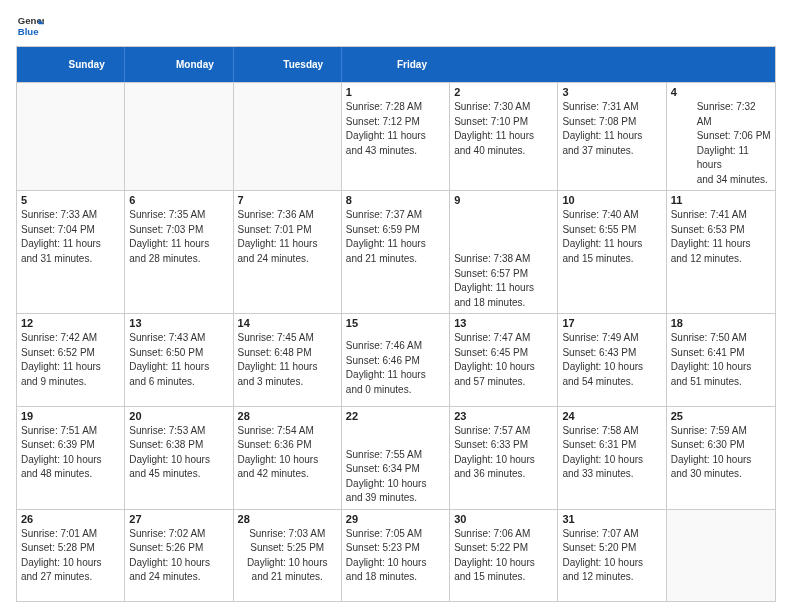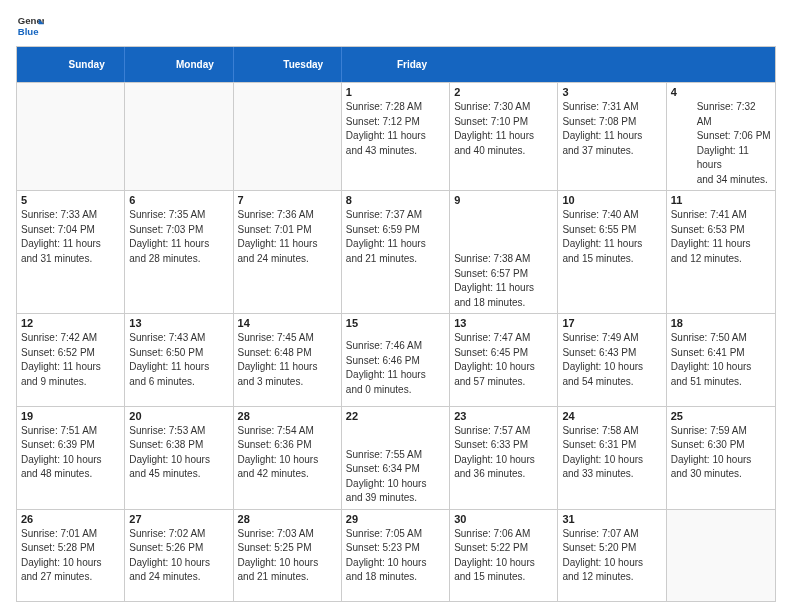--- a/index.html
+++ b/index.html
@@ -322,21 +322,21 @@
           </div>
           <div class="cal-cell">
             <div class="day-num">27</div>
             <div class="cell-info" style="white-space: pre-line;">Sunrise: 7:02 AM
 Sunset: 5:26 PM
 Daylight: 10 hours
 and 24 minutes.</div>
           </div>
           <div class="cal-cell">
             <div class="day-num">28</div>
-            <div class="cell-info" style="white-space: pre-line;">Sunrise: 7:03 AM
+            <div class="cell-info" style="white-space: pre-line; text-align: center;">Sunrise: 7:03 AM
 Sunset: 5:25 PM
 Daylight: 10 hours
 and 21 minutes.</div>
           </div>
           <div class="cal-cell">
             <div class="day-num">29</div>
             <div class="cell-info" style="white-space: pre-line;">Sunrise: 7:05 AM
 Sunset: 5:23 PM
 Daylight: 10 hours
 and 18 minutes.</div>

